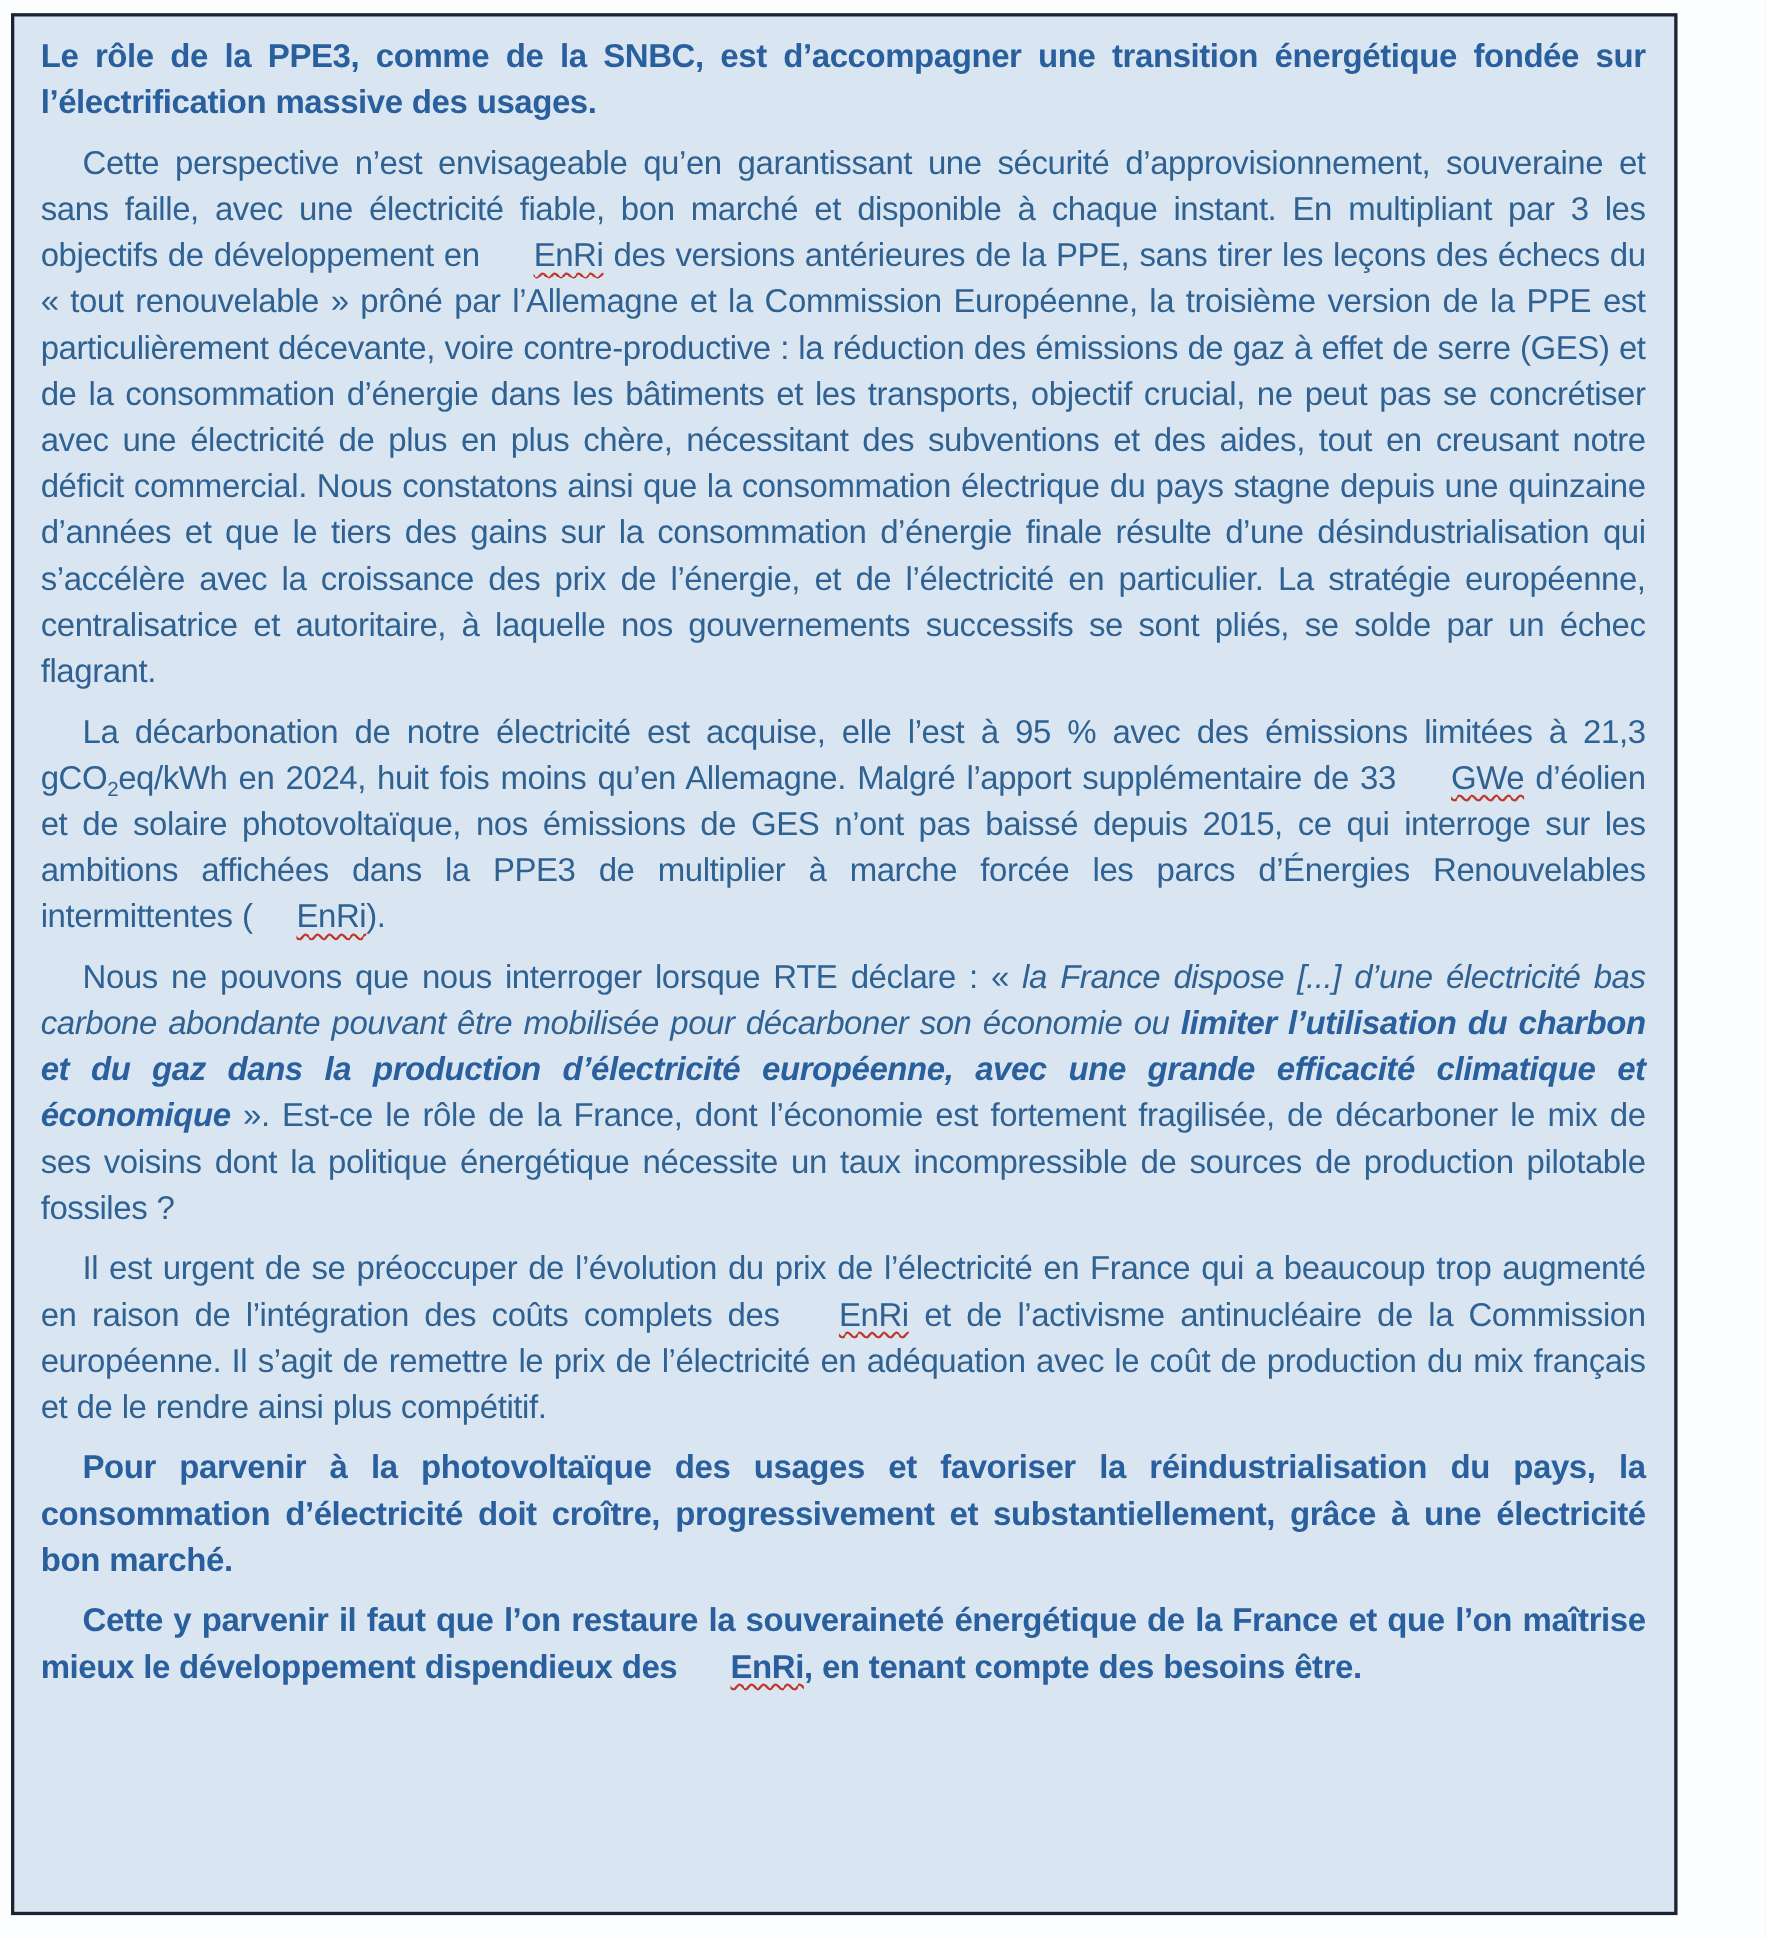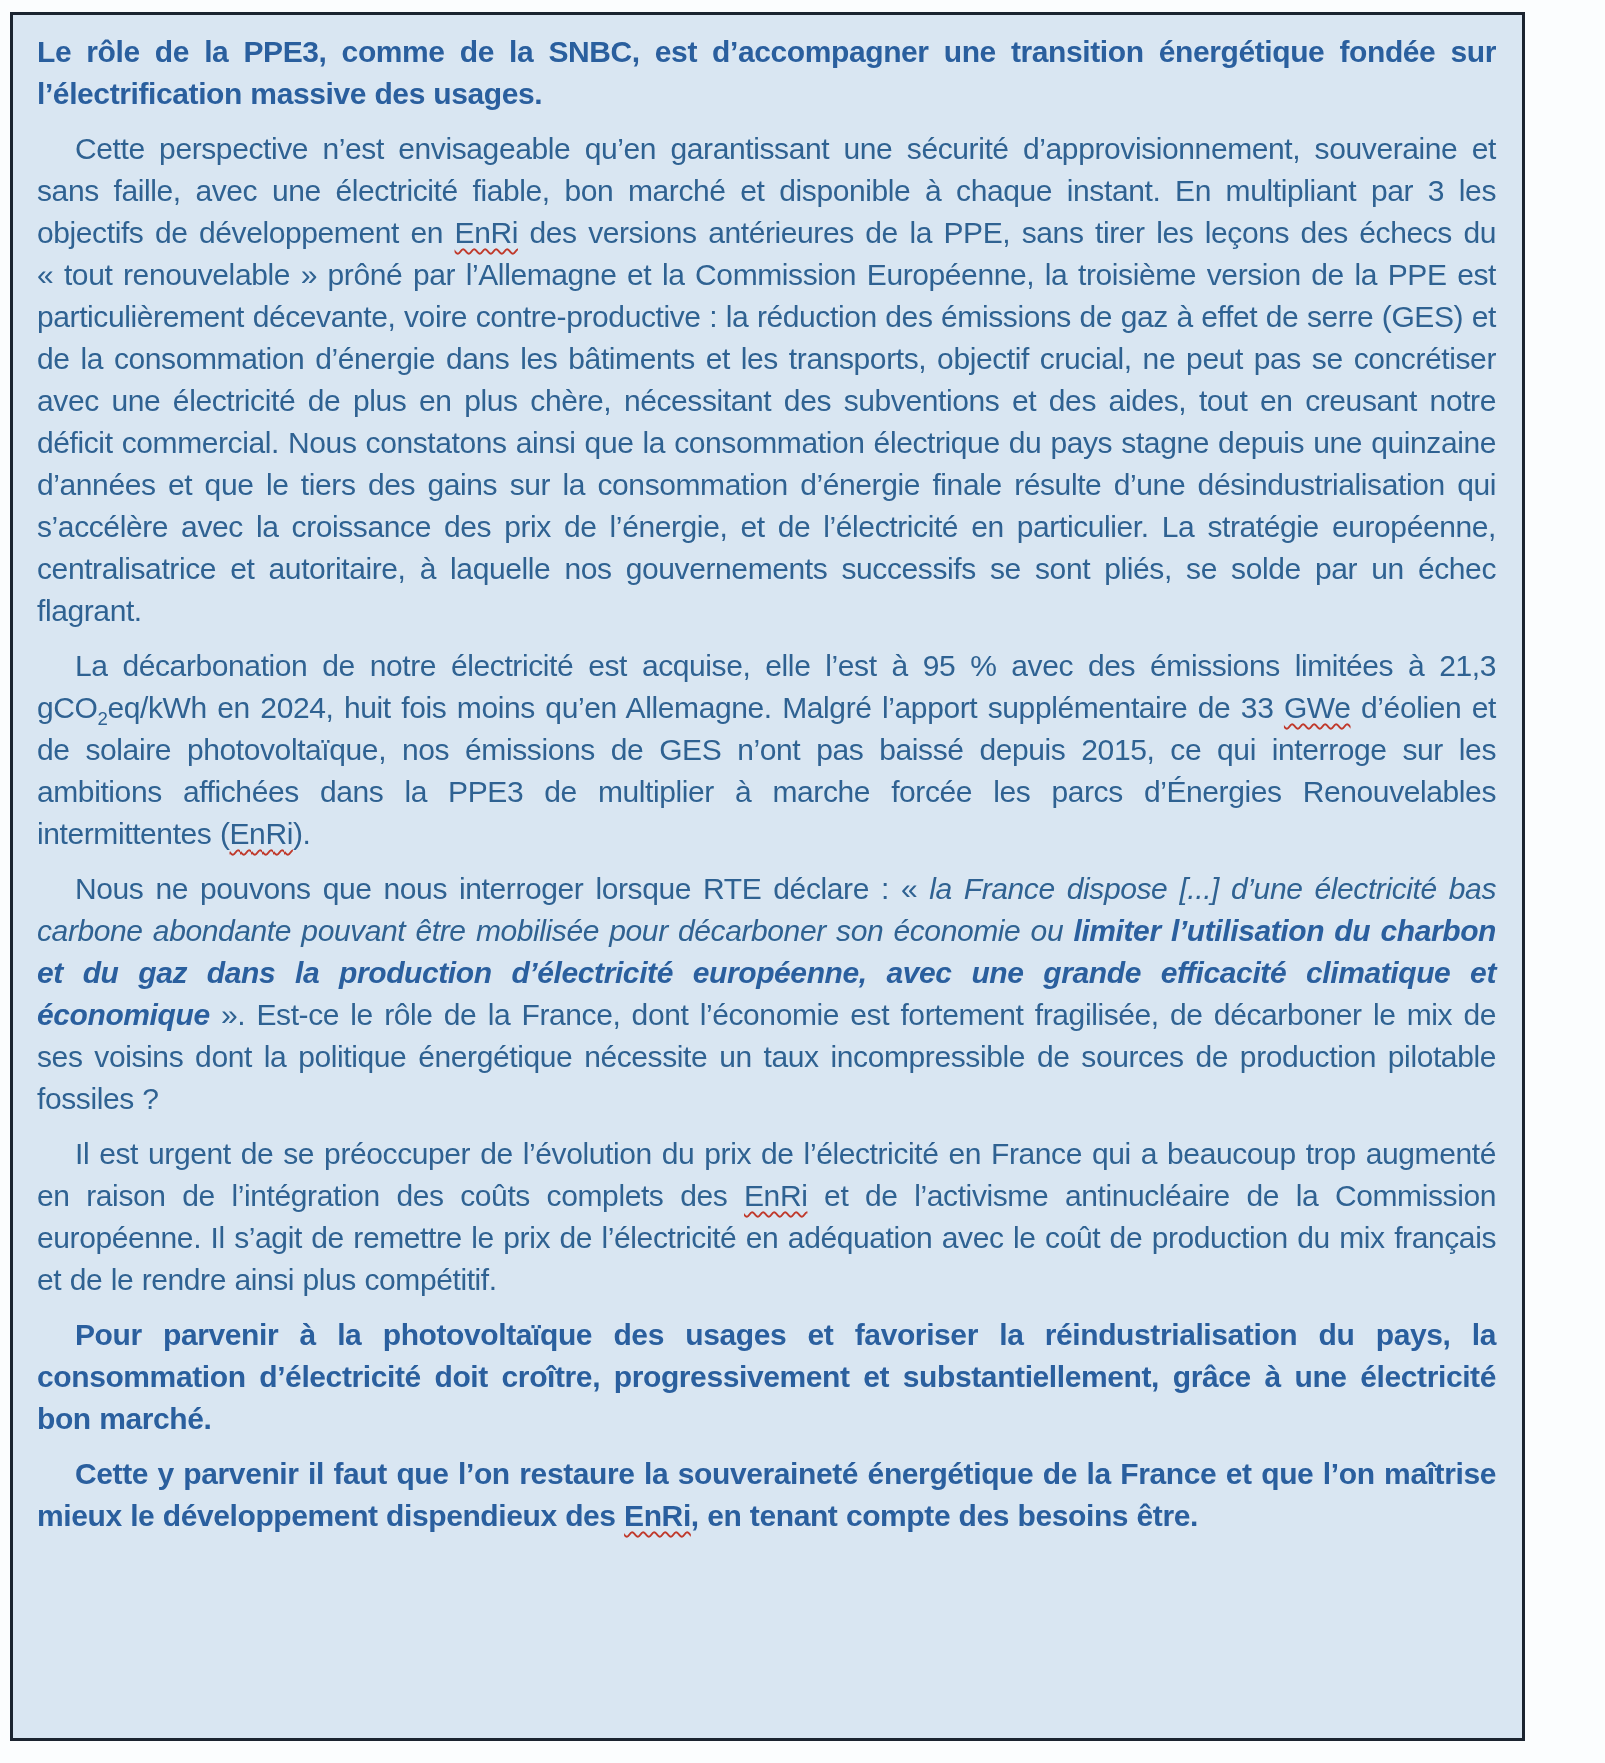--- a/index.html
+++ b/index.html
@@ -40,20 +40,21 @@
     font-weight: bold;
     color: var(--bold-color, #2a5f9e);
   }
   .i { font-style: italic; }
   .spell {
     text-decoration: underline;
     text-decoration-style: wavy;
     text-decoration-color: var(--spell-color, #c0392b);
     text-decoration-thickness: 1.5px;
     text-underline-offset: 5px;
+    margin-left: 40px;
   }
   sub.sub-run {
     font-size: 0.62em;
     line-height: 0;
   }
   .space-after-heading { margin-bottom: 46px; }
 </style>
 </head>
 <body style="background: rgb(251, 253, 254);">
 

